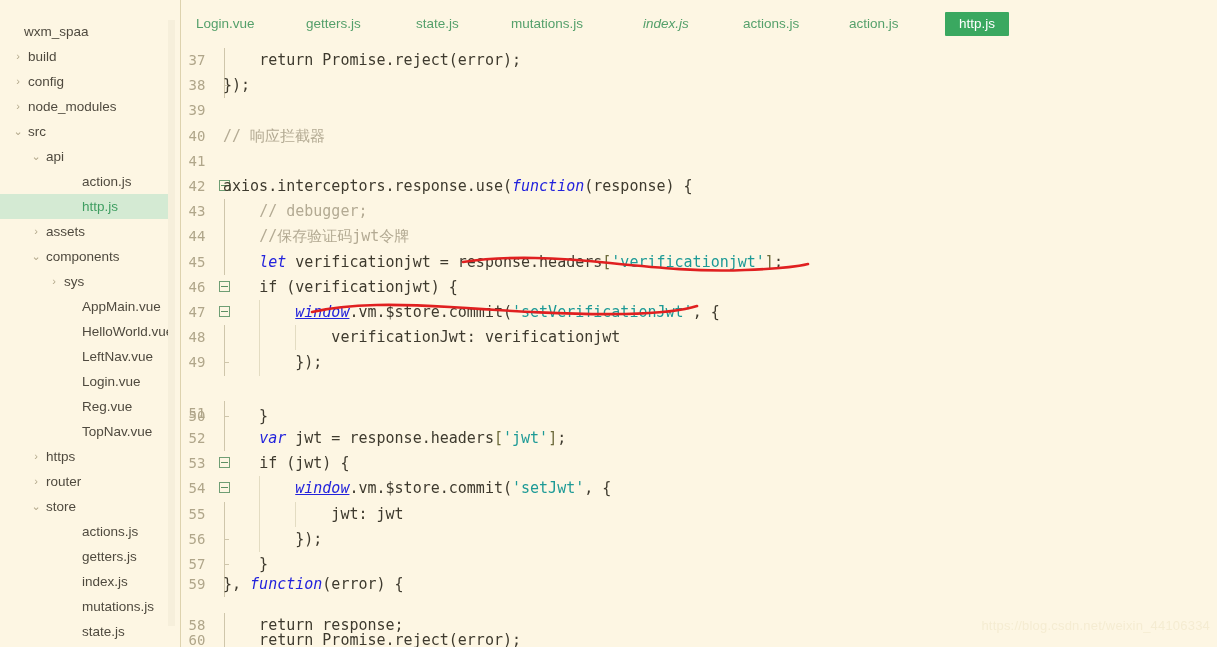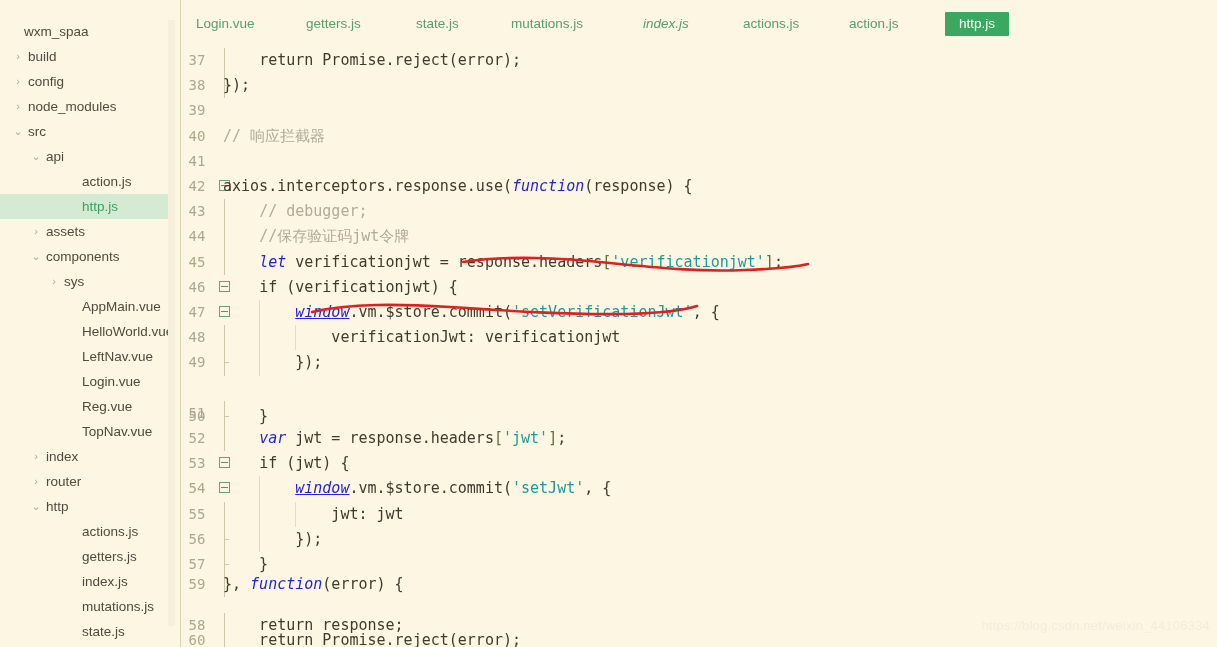--- a/index.html
+++ b/index.html
@@ -255,29 +255,29 @@
           <span class="tlabel" style="left: 82px;">Login.vue</span>
         </div>
         <div class="tree-row" style="top: 394px; position: absolute; left: 0px; width: 174px;">
           <span class="tlabel" style="left: 82px;">Reg.vue</span>
         </div>
         <div class="tree-row" style="top: 419px; position: absolute; left: 0px; width: 174px;">
           <span class="tlabel" style="left: 82px;">TopNav.vue</span>
         </div>
         <div class="tree-row" style="top: 444px; position: absolute; left: 0px; width: 174px;">
           <span class="twisty" style="left: 30px;">›</span>
-          <span class="tlabel" style="left: 46px;">index</span>
+          <span class="tlabel" style="left: 46px;">https</span>
         </div>
         <div class="tree-row" style="top: 469px; position: absolute; left: 0px; width: 174px;">
           <span class="twisty" style="left: 30px;">›</span>
           <span class="tlabel" style="left: 46px;">router</span>
         </div>
         <div class="tree-row" style="top: 494px; position: absolute; left: 0px; width: 174px;">
           <span class="twisty" style="left: 30px;">⌄</span>
-          <span class="tlabel" style="left: 46px;">http</span>
+          <span class="tlabel" style="left: 46px;">store</span>
         </div>
         <div class="tree-row" style="top: 519px; position: absolute; left: 0px; width: 174px;">
           <span class="tlabel" style="left: 82px;">actions.js</span>
         </div>
         <div class="tree-row" style="top: 544px; position: absolute; left: 0px; width: 174px;">
           <span class="tlabel" style="left: 82px;">getters.js</span>
         </div>
         <div class="tree-row" style="top: 569px; position: absolute; left: 0px; width: 174px;">
           <span class="tlabel" style="left: 82px;">index.js</span>
         </div>

